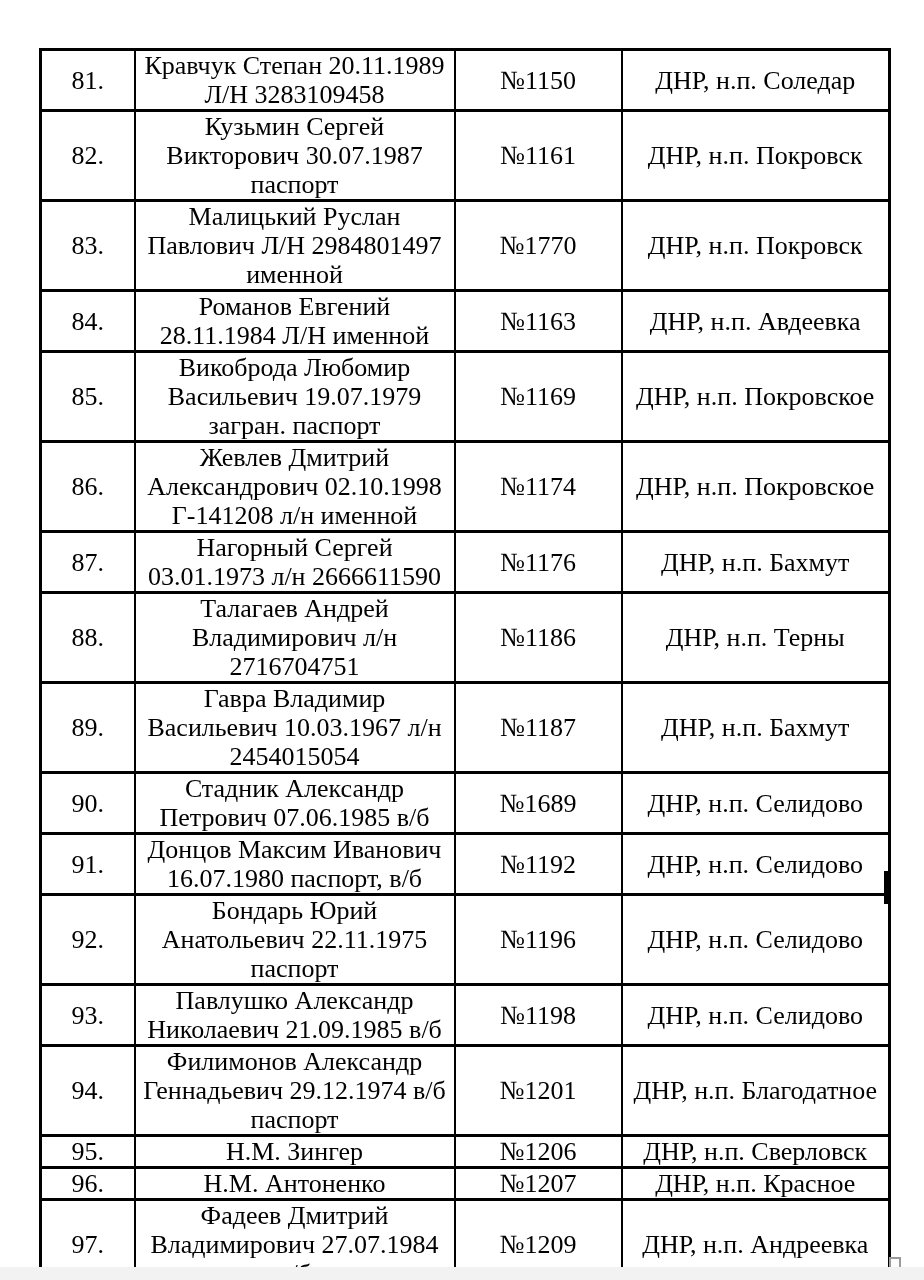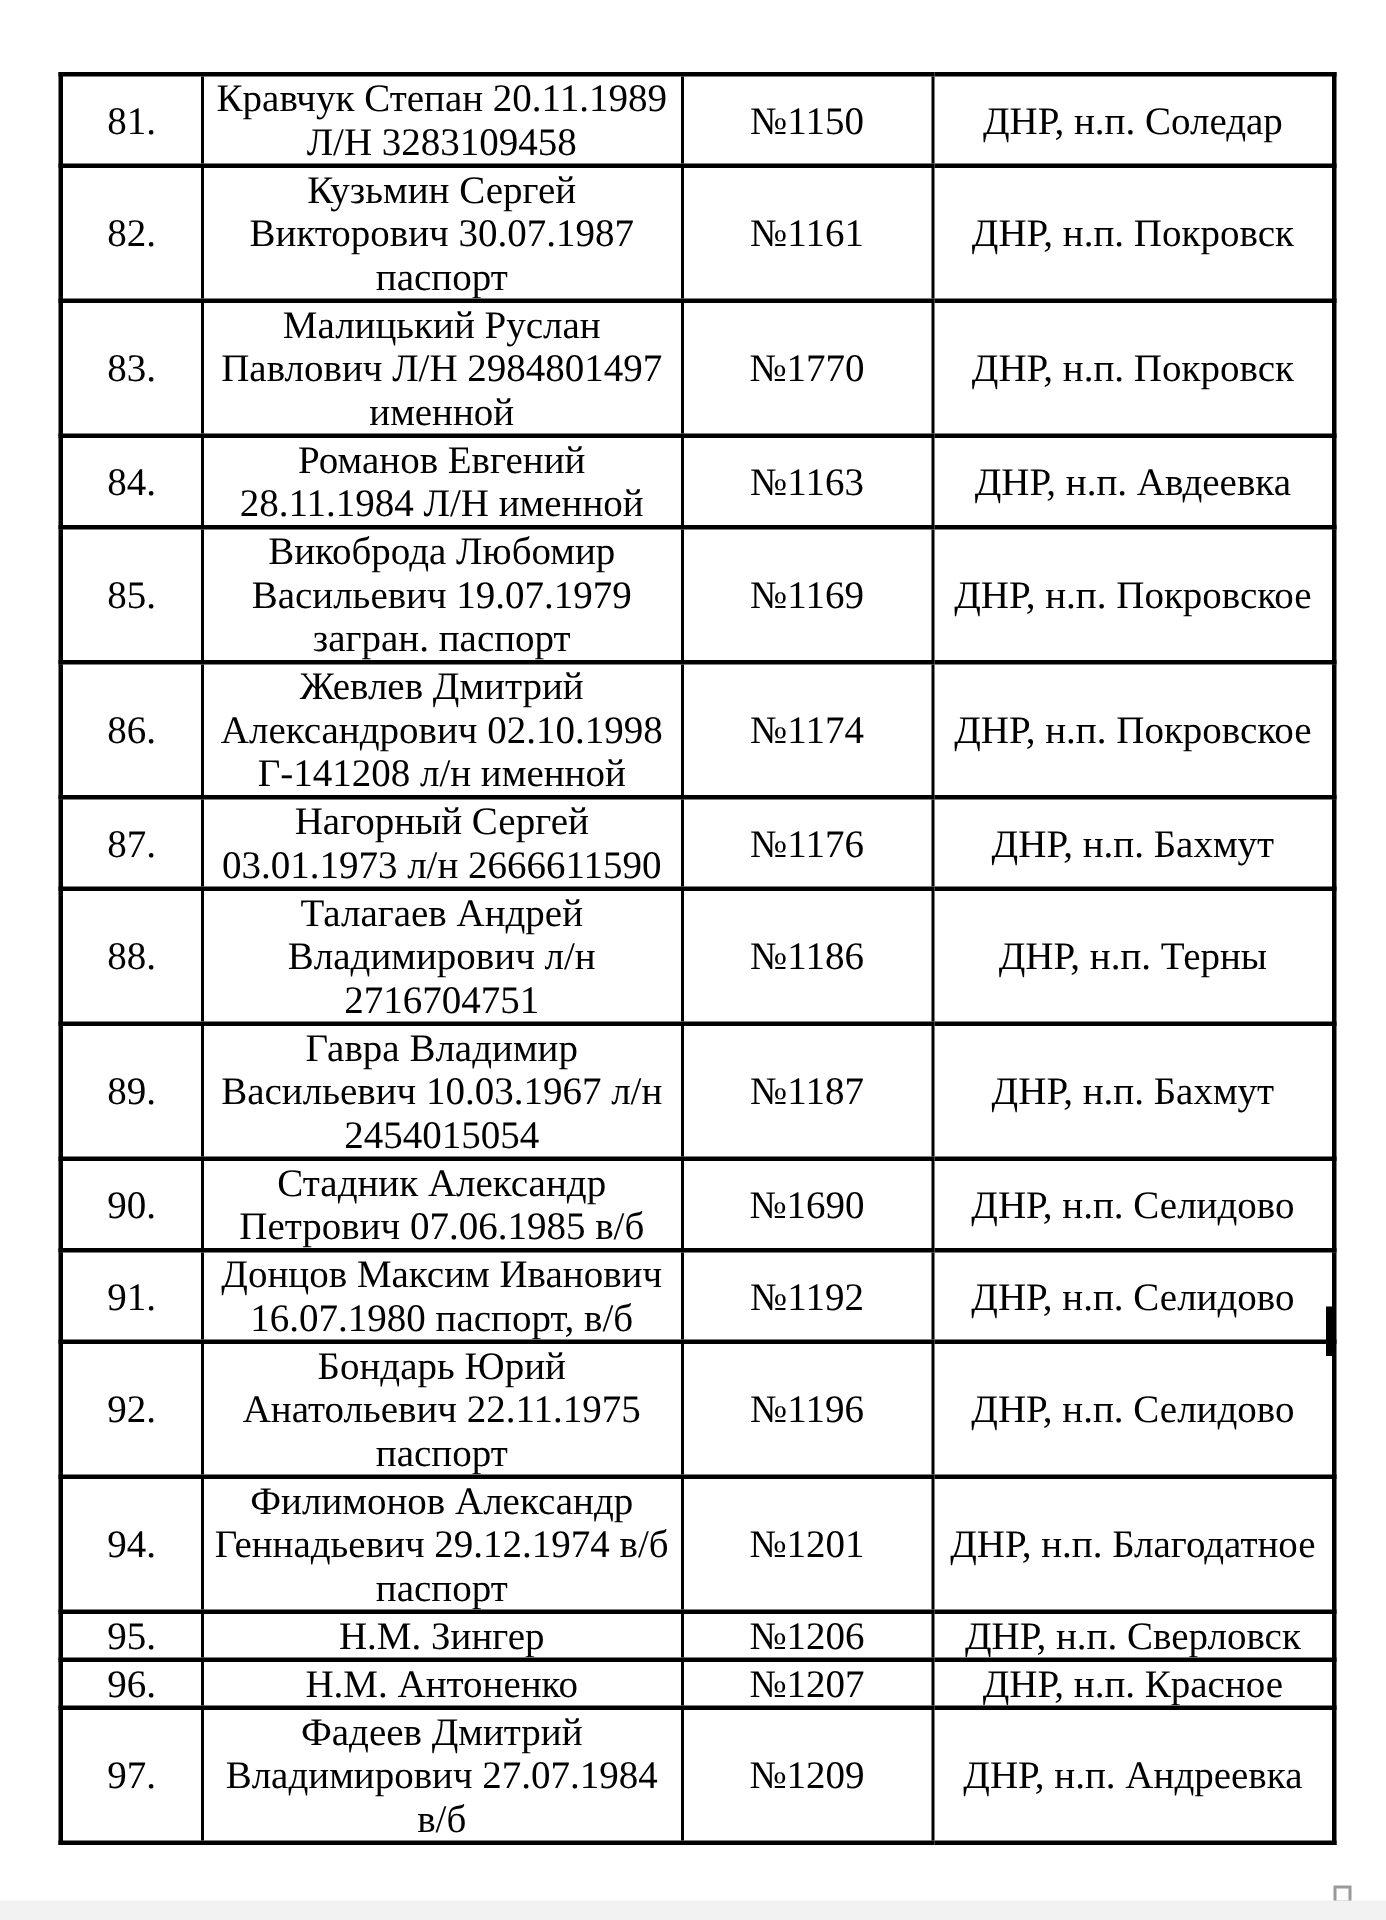--- a/index.html
+++ b/index.html
@@ -149,36 +149,43 @@
     <td class="cell-name">Гавра Владимир
 Васильевич 10.03.1967 л/н
 2454015054</td>
     <td class="cell-ref">№1187</td>
     <td class="cell-loc">ДНР, н.п. Бахмут</td>
   </tr>
         <tr style="height: 57px;">
     <td class="cell-num">90.</td>
     <td class="cell-name">Стадник Александр
 Петрович 07.06.1985 в/б</td>
-    <td class="cell-ref">№1690</td>
+    <td class="cell-ref">№1689</td>
     <td class="cell-loc">ДНР, н.п. Селидово</td>
   </tr>
         <tr style="height: 57px;">
     <td class="cell-num">91.</td>
     <td class="cell-name">Донцов Максим Иванович
 16.07.1980 паспорт, в/б</td>
     <td class="cell-ref">№1192</td>
     <td class="cell-loc">ДНР, н.п. Селидово</td>
   </tr>
         <tr style="height: 90px;">
     <td class="cell-num">92.</td>
     <td class="cell-name">Бондарь Юрий
 Анатольевич 22.11.1975
 паспорт</td>
     <td class="cell-ref">№1196</td>
+    <td class="cell-loc">ДНР, н.п. Селидово</td>
+  </tr>
+        <tr style="height: 57px;">
+    <td class="cell-num">93.</td>
+    <td class="cell-name">Павлушко Александр
+Николаевич 21.09.1985 в/б</td>
+    <td class="cell-ref">№1198</td>
     <td class="cell-loc">ДНР, н.п. Селидово</td>
   </tr>
         <tr style="height: 90px;">
     <td class="cell-num">94.</td>
     <td class="cell-name">Филимонов Александр
 Геннадьевич 29.12.1974 в/б
 паспорт</td>
     <td class="cell-ref">№1201</td>
     <td class="cell-loc">ДНР, н.п. Благодатное</td>
   </tr>

